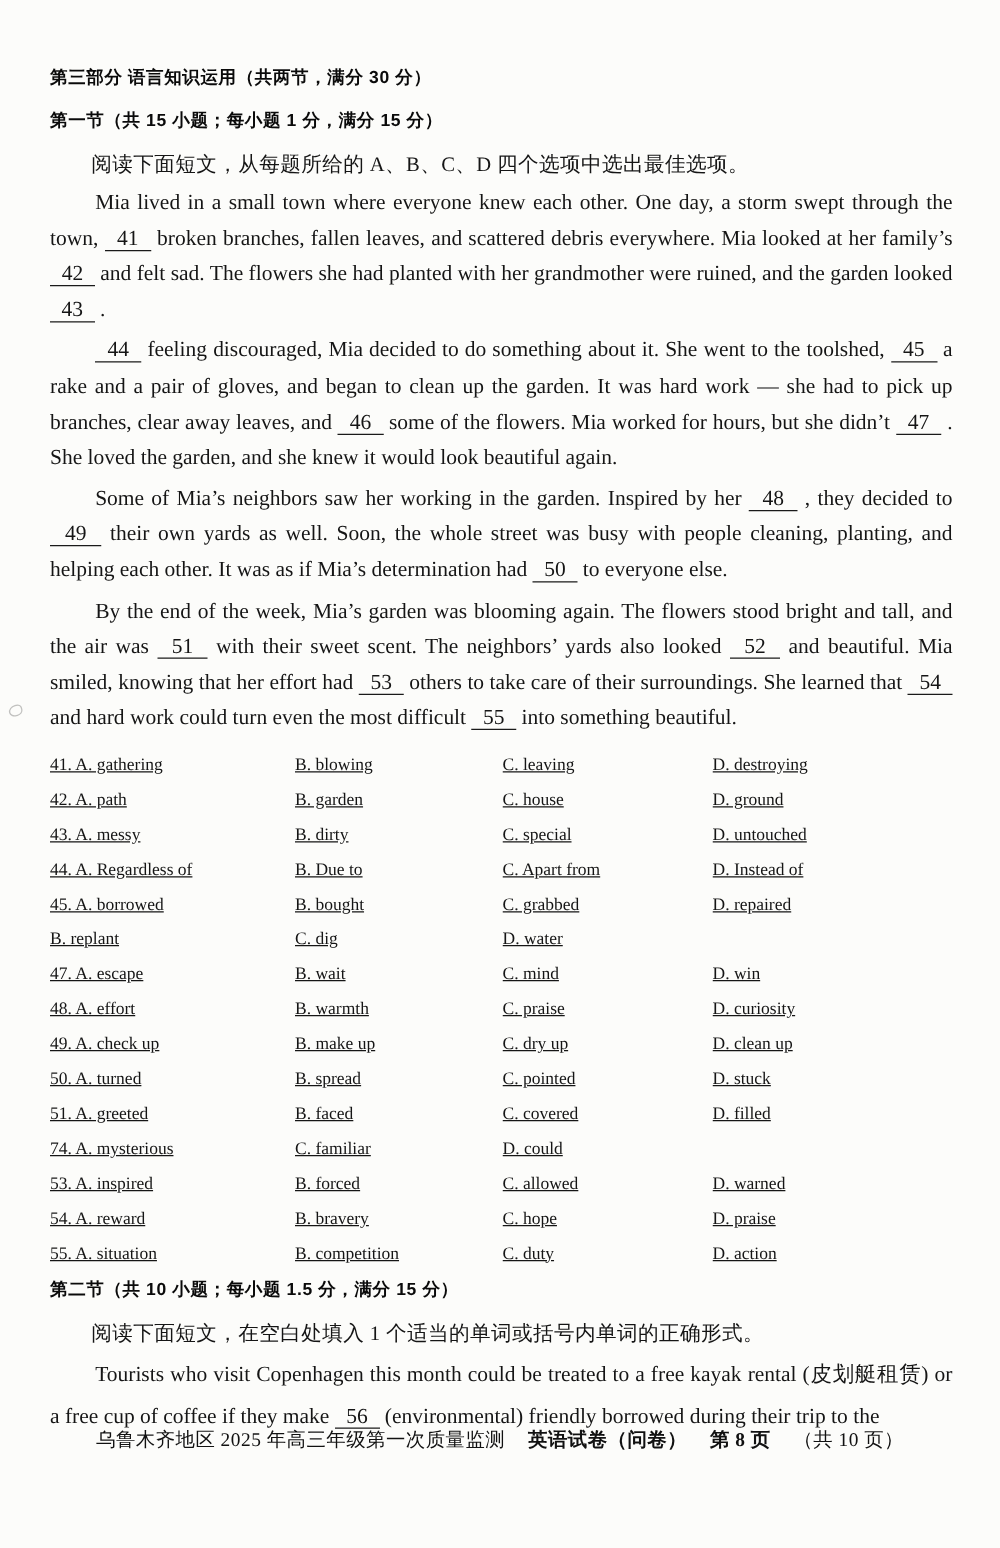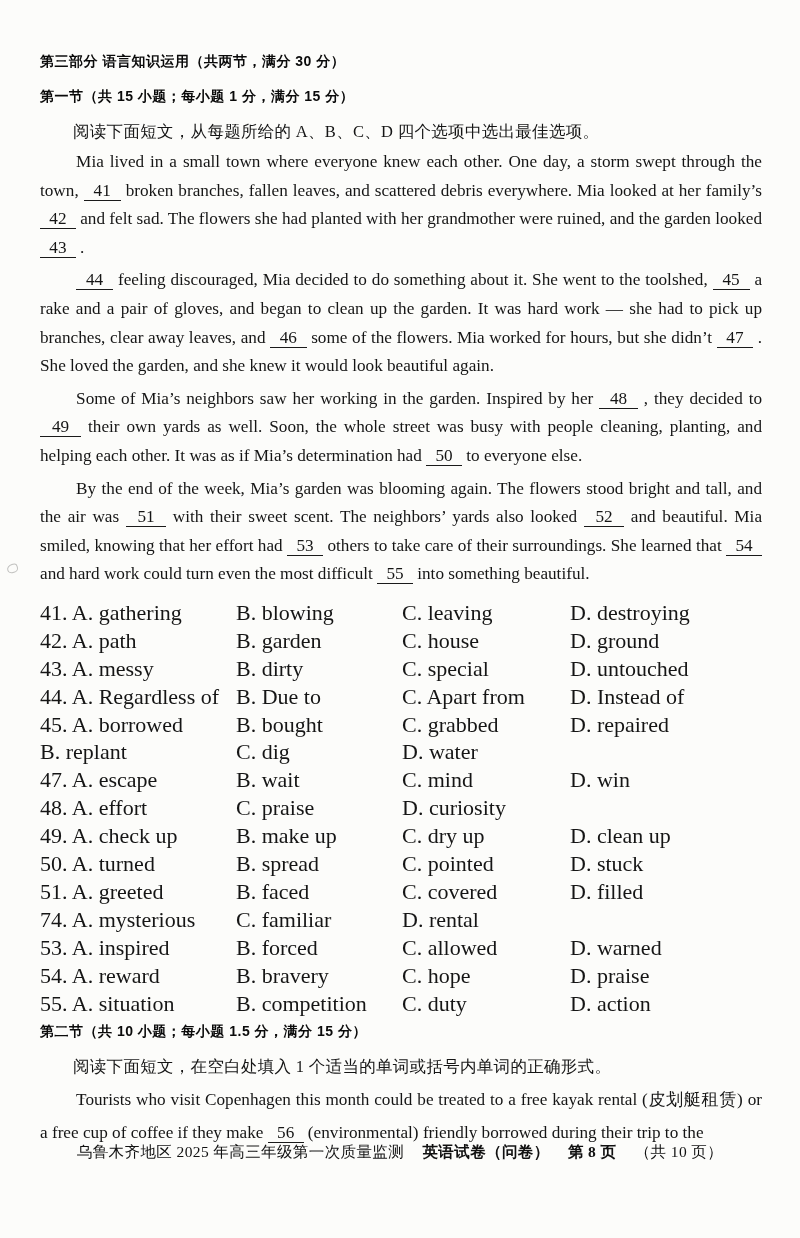--- a/index.html
+++ b/index.html
@@ -51,22 +51,23 @@
     padding: 0 5px;
     white-space: nowrap;
   }
   .options {
     margin-top: 10px;
     margin-bottom: 0;
   }
   .opt-row {
     display: grid;
     grid-template-columns: 196px 166px 168px 1fr;
-    font-size: 22px;
+    font-size: 14px;
     line-height: 27.9px;
+    text-decoration: underline;
   }
   .opt-cell {
     white-space: nowrap;
     overflow: hidden;
   }
   .part2 {
   }
   .part2 .passage p {
     line-height: 33px;
   }
@@ -157,20 +158,21 @@
           <div class="opt-cell">D. water</div>
         </div>
         <div class="opt-row">
           <div class="opt-cell">47. A. escape</div>
           <div class="opt-cell">B. wait</div>
           <div class="opt-cell">C. mind</div>
           <div class="opt-cell">D. win</div>
         </div>
         <div class="opt-row">
           <div class="opt-cell">48. A. effort</div>
+          <div class="opt-cell">B. warmth</div>
           <div class="opt-cell">C. praise</div>
           <div class="opt-cell">D. curiosity</div>
         </div>
         <div class="opt-row">
           <div class="opt-cell">49. A. check up</div>
           <div class="opt-cell">B. make up</div>
           <div class="opt-cell">C. dry up</div>
           <div class="opt-cell">D. clean up</div>
         </div>
         <div class="opt-row">
@@ -181,21 +183,21 @@
         </div>
         <div class="opt-row">
           <div class="opt-cell">51. A. greeted</div>
           <div class="opt-cell">B. faced</div>
           <div class="opt-cell">C. covered</div>
           <div class="opt-cell">D. filled</div>
         </div>
         <div class="opt-row">
           <div class="opt-cell">74. A. mysterious</div>
           <div class="opt-cell">C. familiar</div>
-          <div class="opt-cell">D. rental</div>
+          <div class="opt-cell">D. could</div>
         </div>
         <div class="opt-row">
           <div class="opt-cell">53. A. inspired</div>
           <div class="opt-cell">B. forced</div>
           <div class="opt-cell">C. allowed</div>
           <div class="opt-cell">D. warned</div>
         </div>
         <div class="opt-row">
           <div class="opt-cell">54. A. reward</div>
           <div class="opt-cell">B. bravery</div>

